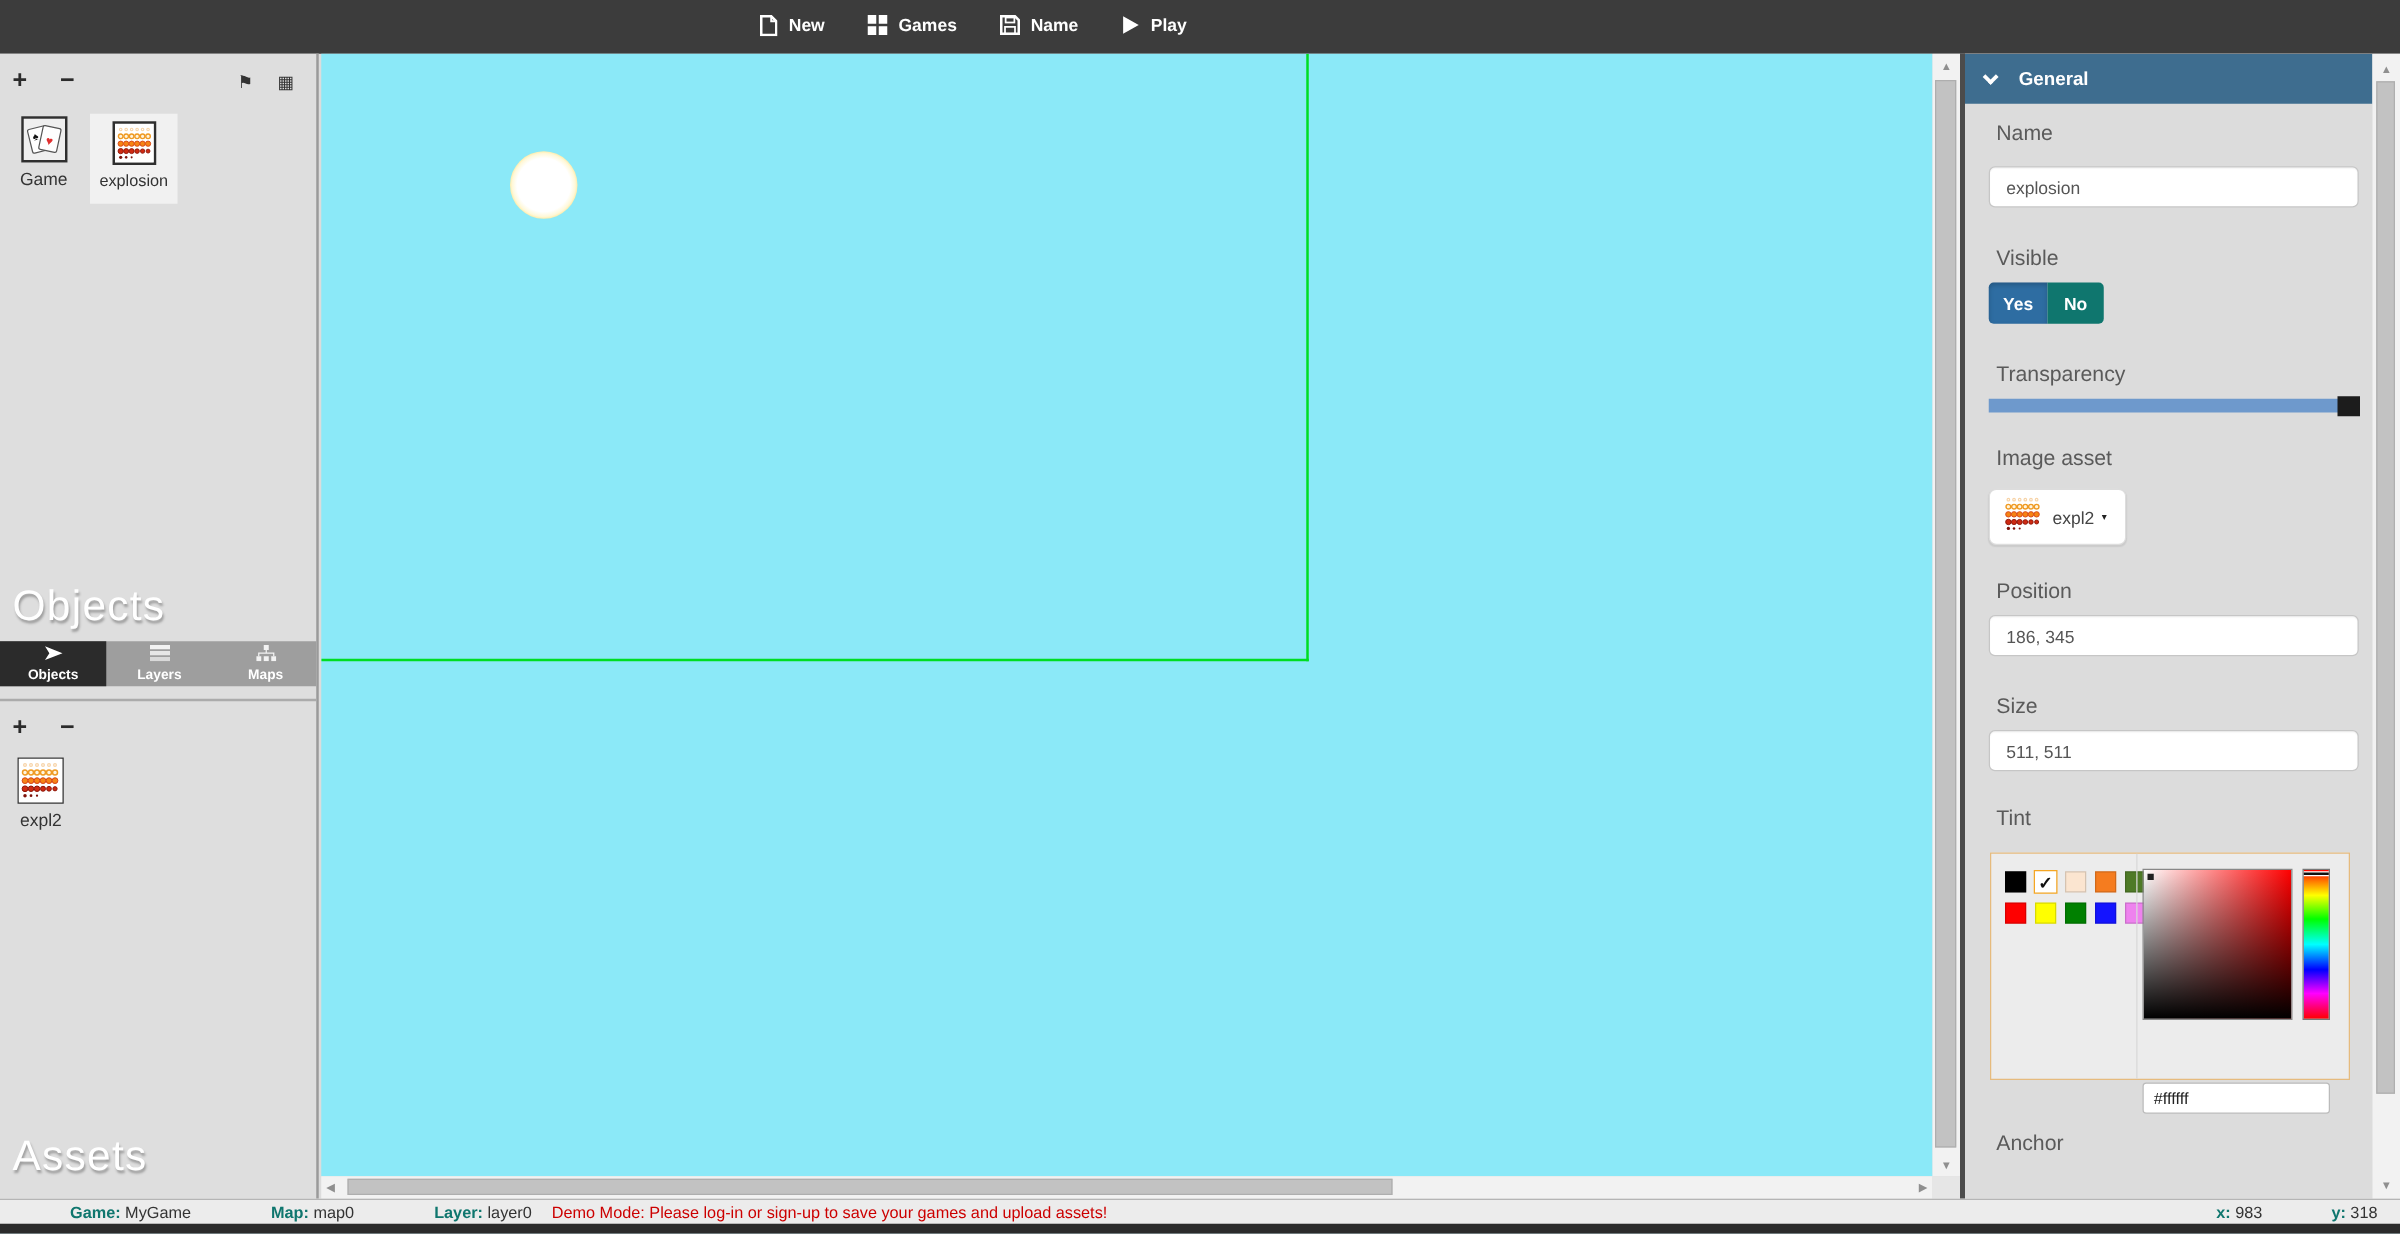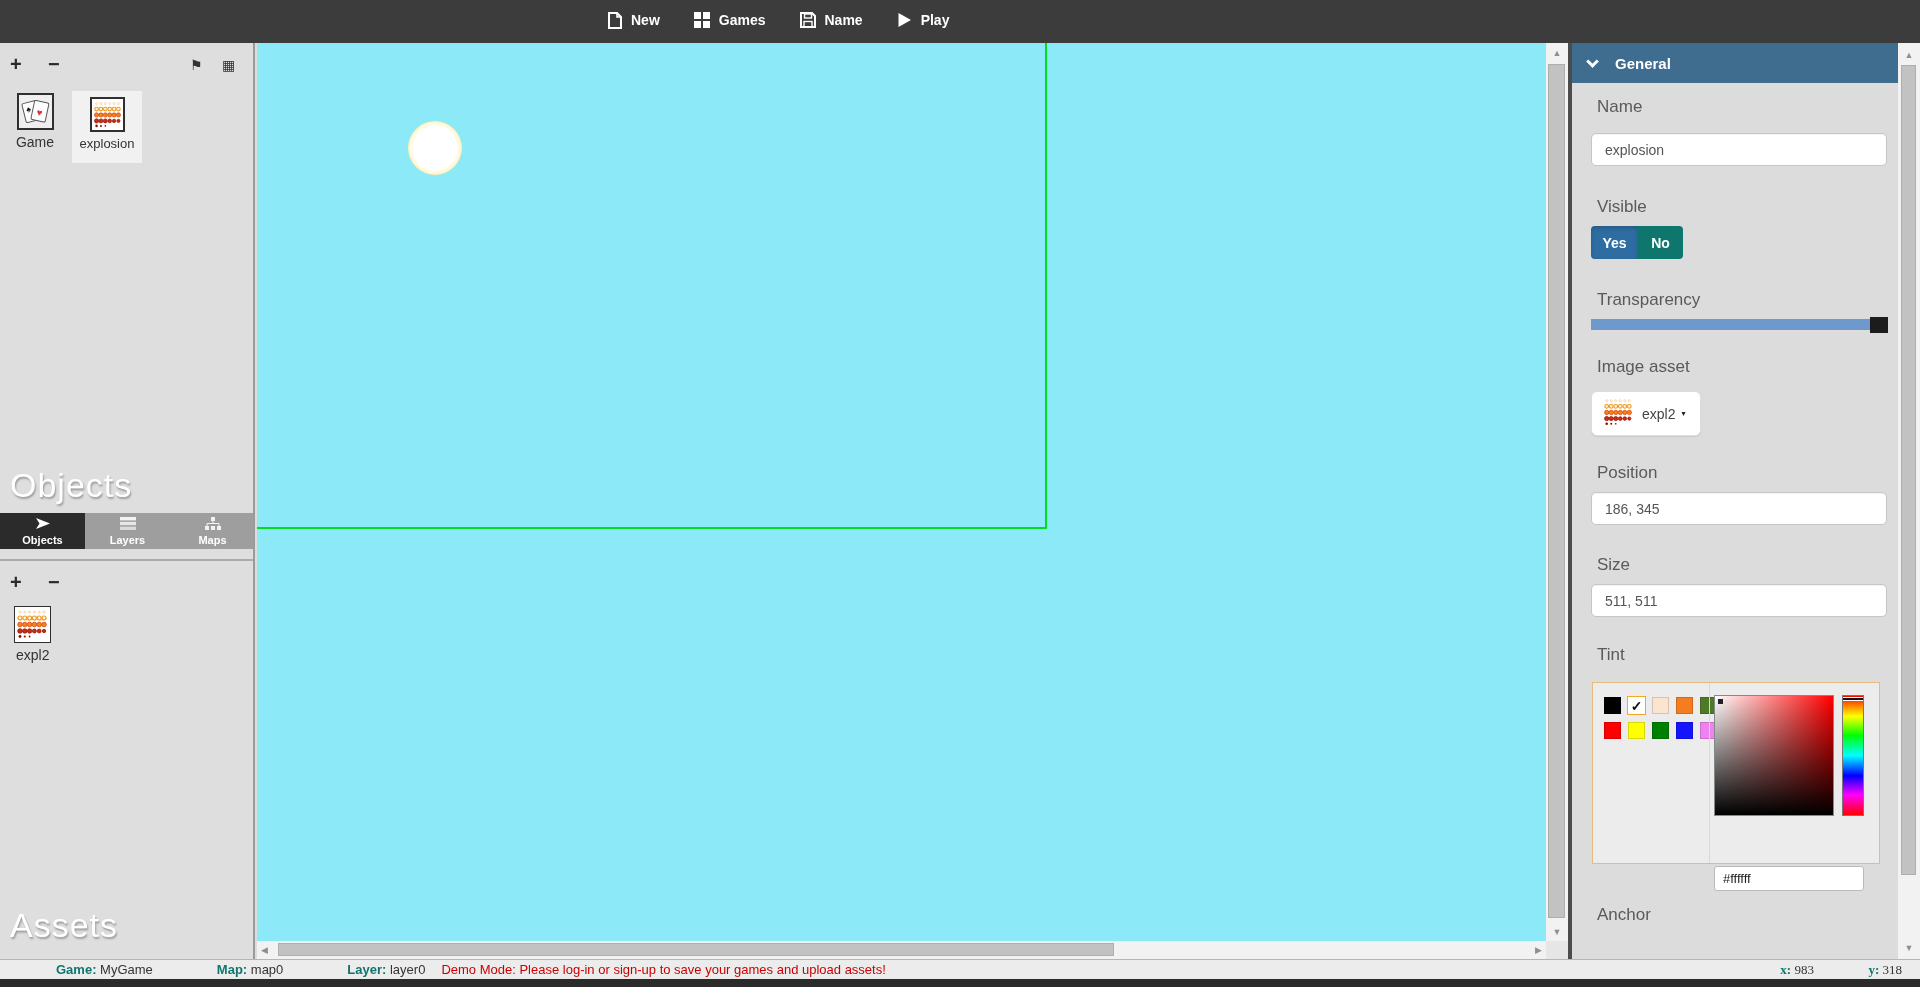--- a/index.html
+++ b/index.html
@@ -75,21 +75,21 @@
   #hue-marker{position:absolute;left:0;top:2px;width:100%;height:2px;background:#111;box-shadow:0 -1px 0 #fff,0 1px 0 #fff;}
   #hexinput{position:absolute;left:121px;top:141px;width:150px;height:25px;border:1px solid #bbb;border-radius:3px;background:#fff;
     font-size:13px;color:#222;padding:0 8px;font-family:"Liberation Sans",sans-serif;outline:none;margin-top:42px;}
 
   
   #statusbar{left:0;top:959px;width:1920px;height:20px;background:#ececec;border-top:1px solid #b5b5b5;
     display:flex;align-items:center;font-size:13px;color:#333;padding:0 8px;}
   #statusbar .seg2{margin-right:16px;white-space:nowrap;}
   #statusbar b{color:#0f766e;margin-left:48px;}
   #demo-msg{color:#c00;white-space:nowrap;}
-  #mousepos{margin-left:auto;white-space:nowrap;padding-right:10px;font-family:Liberation Serif, serif;}
+  #mousepos{margin-left:auto;white-space:nowrap;padding-right:10px;}
   #footer{left:0;top:979px;width:1920px;height:8px;background:#2b2b2b;}
 </style>
 </head>
 <body>
 
 <svg width="0" height="0" style="position:absolute">
   <defs>
     <symbol id="sym-sheet" viewBox="0 0 34 34">
       <rect x="0" y="0" width="34" height="34" fill="#fff"></rect>
       <g fill="none" stroke="#f0b060" stroke-width="1" opacity="0.55">

